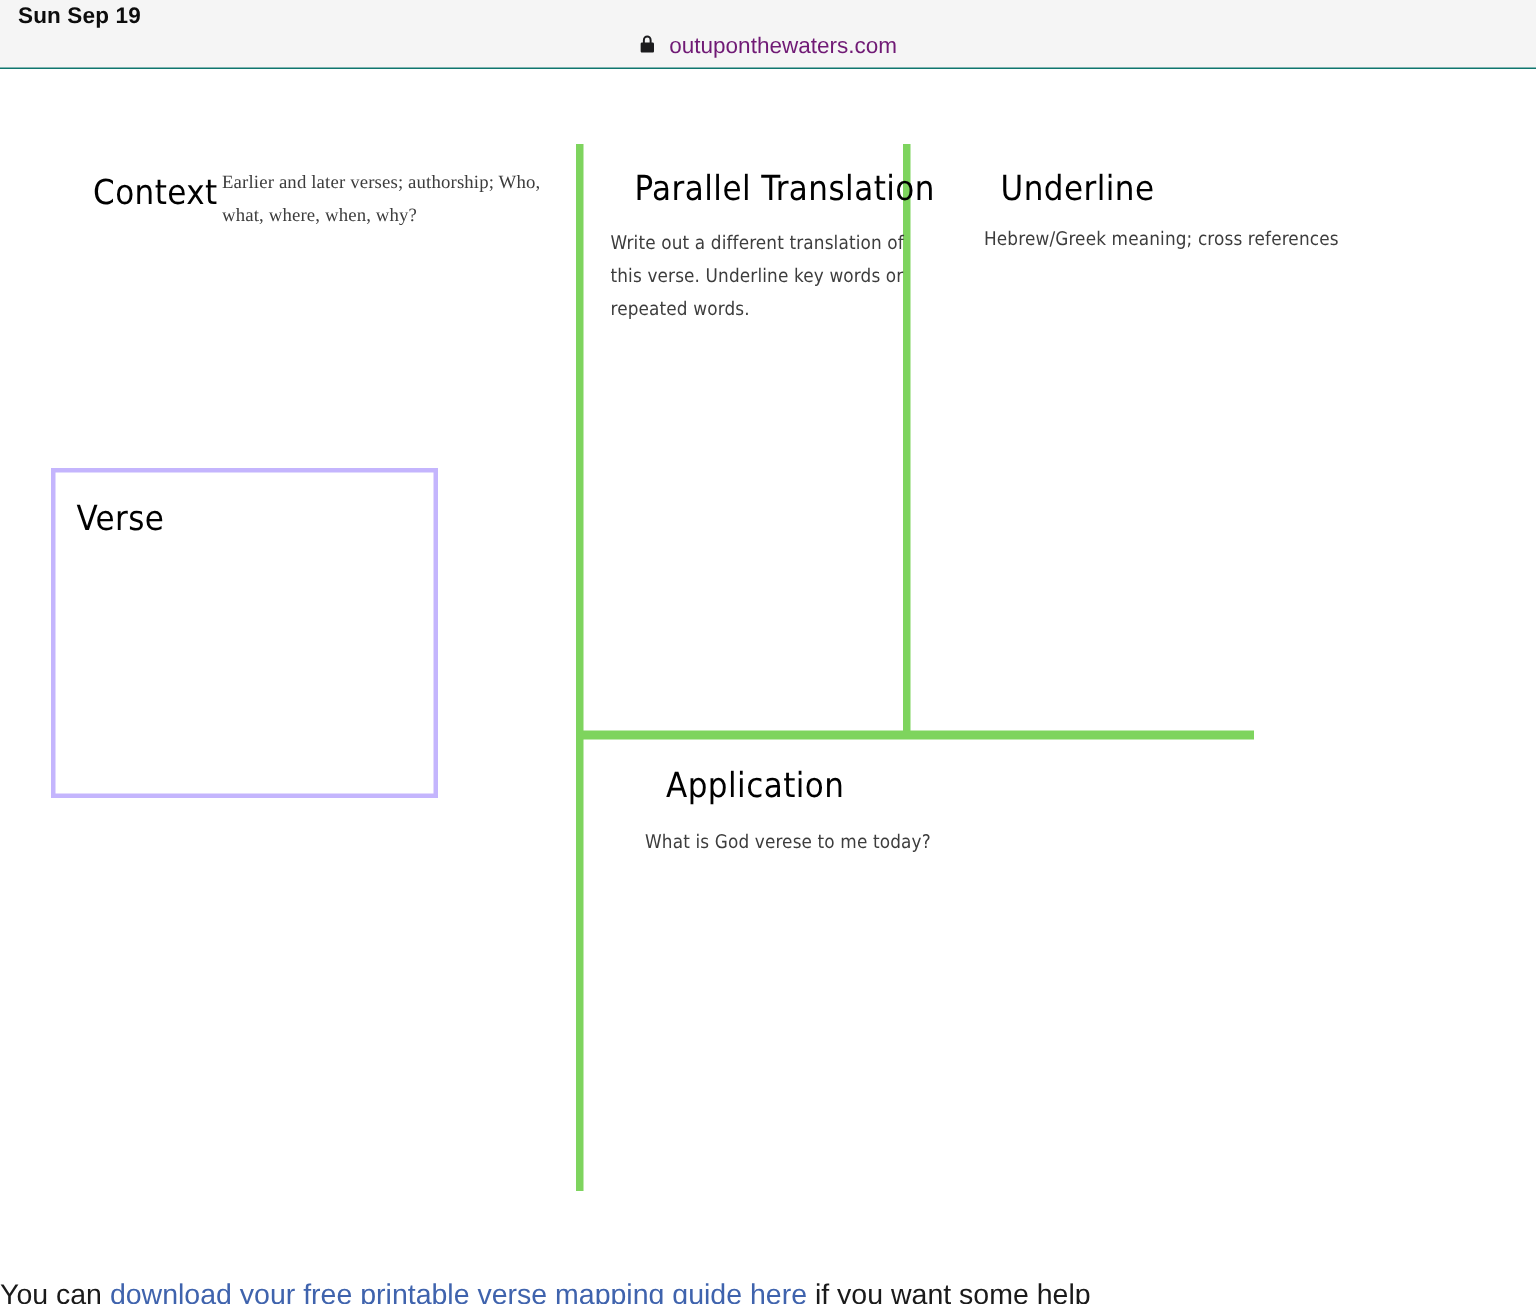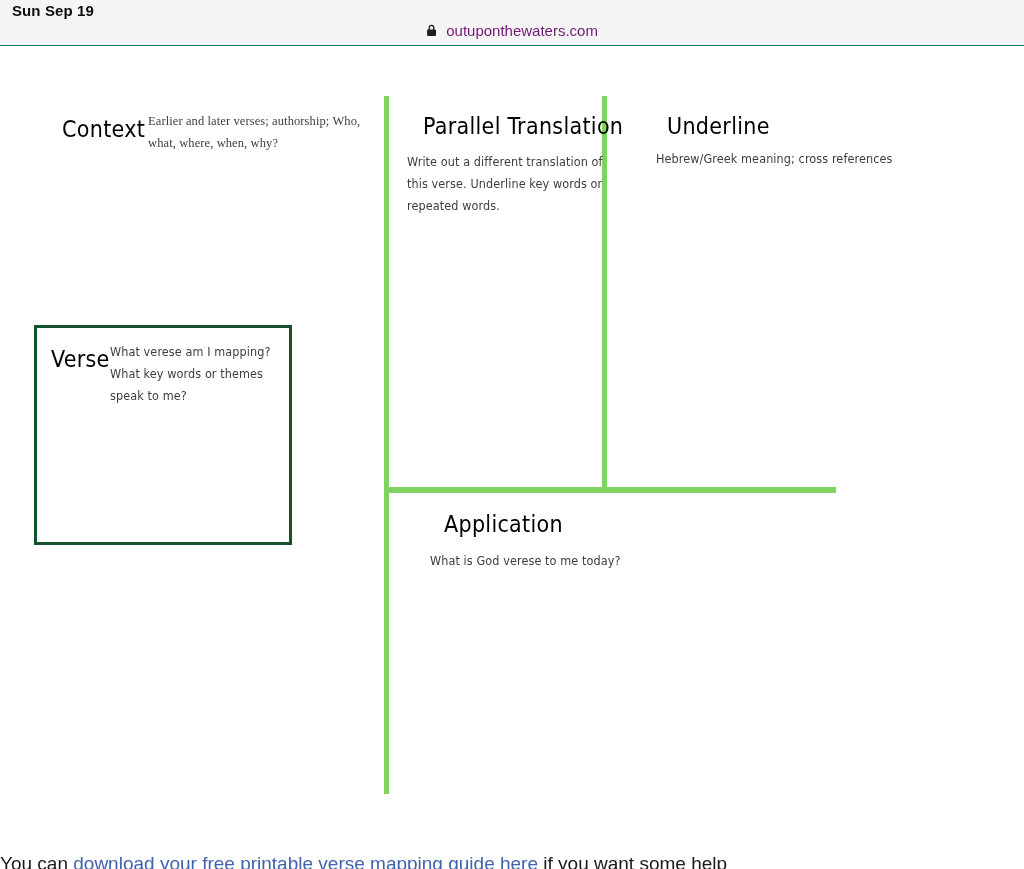--- a/index.html
+++ b/index.html
@@ -107,23 +107,23 @@
   #keywords-title { position: absolute; left: 55px; top: 5px; }
   #keywords-desc  { position: absolute; left: 12px; top: 40px; width: 240px; margin-left: 32px; }
 
   
   #cell-application { left: 390px; top: 460px; width: 300px; }
   #application-title { position: absolute; left: 54px; top: 5px; }
   #application-desc  { position: absolute; left: 40px; top: 44px; width: 260px; }
 
   
   #cell-verse {
-    left: 34px; top: 279px;
+    left: 34px; top: 266px;
     width: 258px; height: 220px;
-    border: 3px solid #14532d;
+    border: 3px solid #c4b5fd;
     background: #ffffff;
   }
   #verse-title { position: absolute; left: 14px; top: 18px; }
   #verse-desc  { position: absolute; left: 73px; top: 13px; width: 182px; }
 
   
   #caption-paragraph {
     position: absolute;
     left: 0;
     top: 788px;
@@ -171,21 +171,20 @@
       <div class="cell-desc" id="parallel-desc">Write out a different translation of this verse. Underline key words or repeated words.</div>
     </div>
 
     <div class="cell" id="cell-keywords">
       <div class="cell-title" id="keywords-title">Underline</div>
       <div class="cell-desc" id="keywords-desc">Hebrew/Greek meaning; cross references</div>
     </div>
 
     <div class="cell" id="cell-verse">
       <div class="cell-title" id="verse-title">Verse</div>
-      <div class="cell-desc" id="verse-desc">What verese am I mapping?  What key words or themes speak to me?</div>
     </div>
 
     <div class="cell" id="cell-application">
       <div class="cell-title" id="application-title">Application</div>
       <div class="cell-desc" id="application-desc">What is God verese to me today?</div>
     </div>
 
   </div>
 
   <p id="caption-paragraph"><span>You can </span><a id="caption-link" href="#">download your free printable verse mapping guide here</a><span> if you want some help</span></p>

